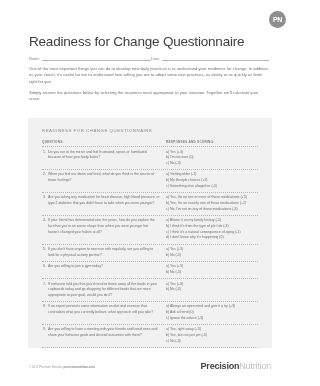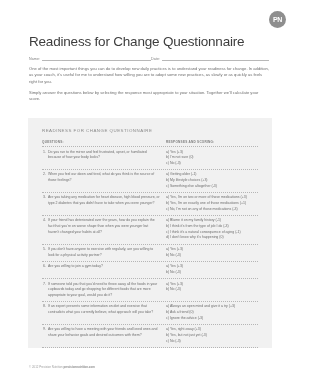--- a/index.html
+++ b/index.html
@@ -355,14 +355,17 @@
           <div class="dotted"></div>
         </div>
     </div>
   </div>
 
   <div class="footer-copy">
     <span>© 2012 Precision Nutrition</span>
     <span class="site">precisionnutrition.com</span>
   </div>
 
+  <div class="wordmark">
+    <span class="w1">Precision</span><span class="w2">Nutrition</span>
+  </div>
 
 </div>
 
 </body></html>

